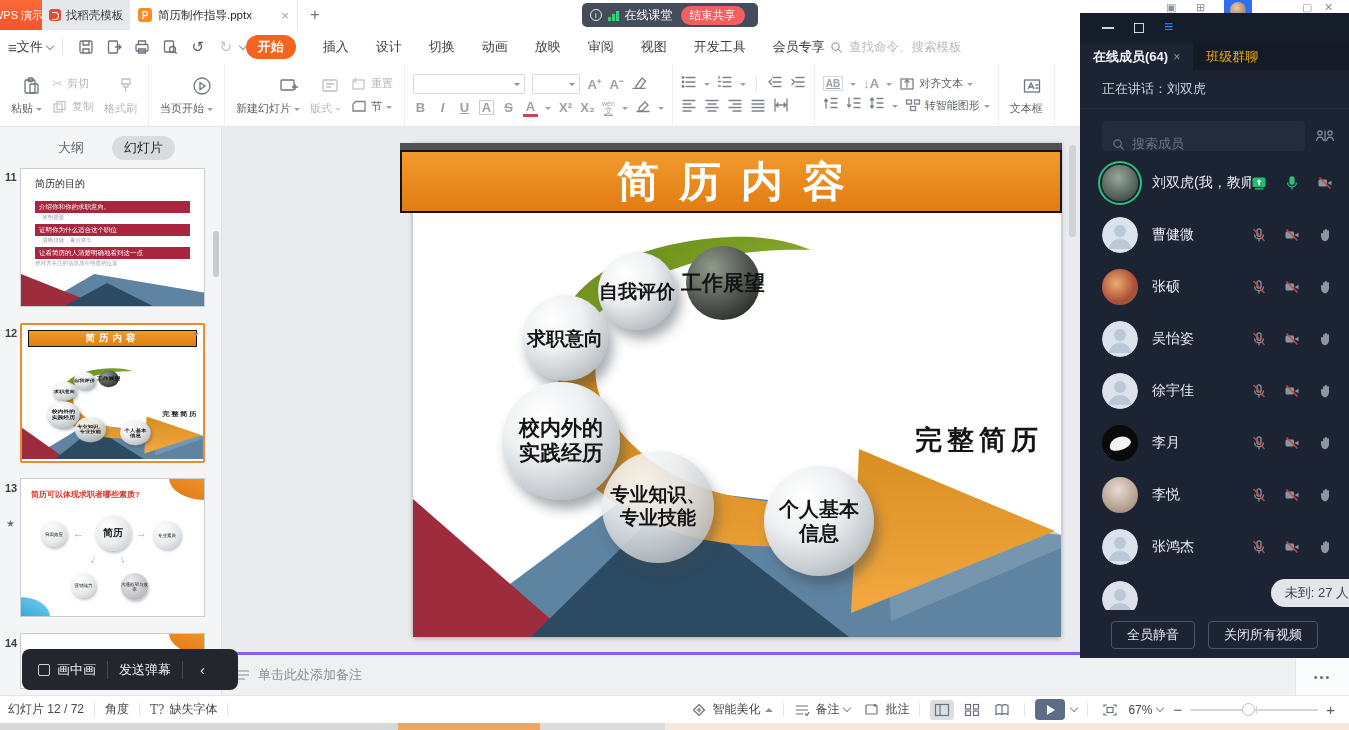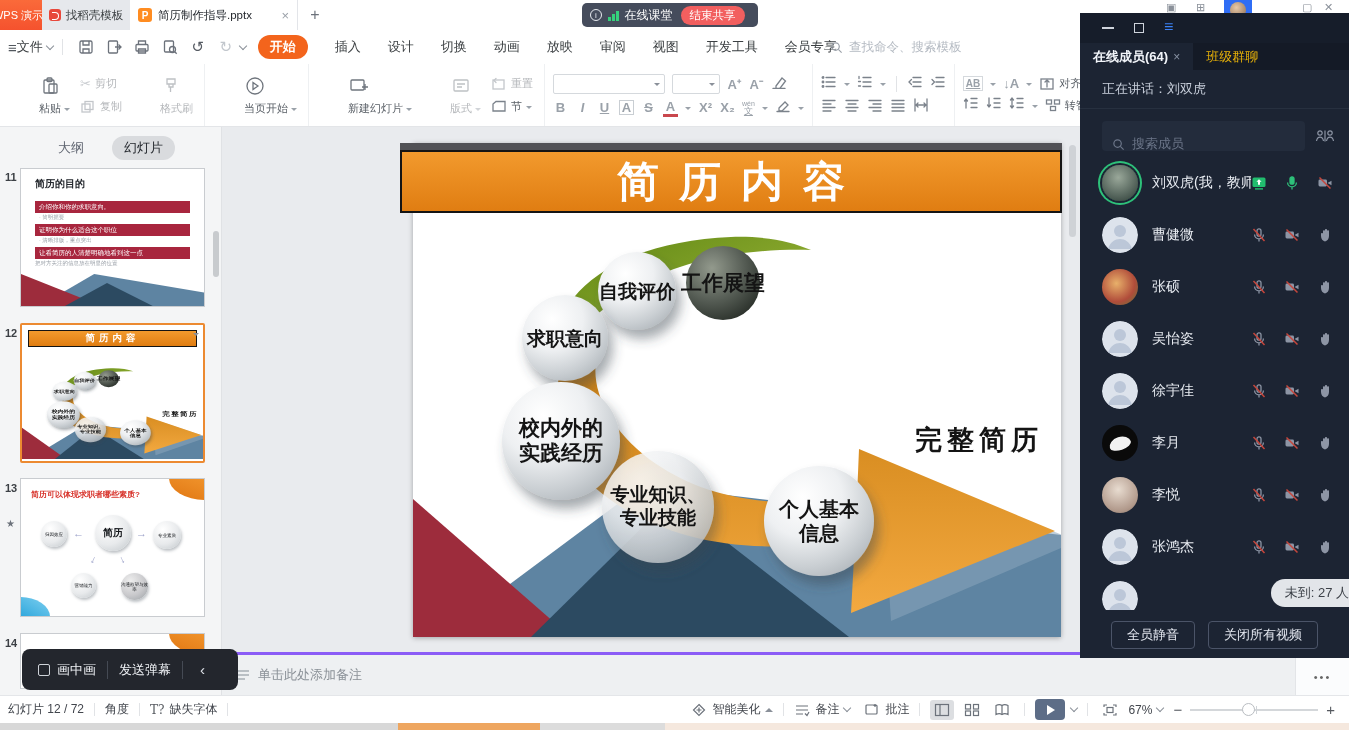--- a/index.html
+++ b/index.html
@@ -27,30 +27,30 @@
   
   .menubar{position:absolute;left:0;top:30px;width:1080px;height:34px;background:#fff;display:flex;align-items:center;font-size:13px;color:#3c4043;}
   .ham{margin-left:8px;font-size:15px;color:#52575e;}
   .filebtn{margin-left:0;display:flex;align-items:center;gap:4px;}
   .chev{width:6px;height:6px;border-right:1.4px solid #8a9099;border-bottom:1.4px solid #8a9099;transform:rotate(45deg);display:inline-block;margin-top:-3px;}
   .vdiv{width:1px;height:16px;background:#e1e3e6;margin:0 9px;}
   .qic{width:24px;height:22px;display:flex;align-items:center;justify-content:center;margin:0 2px;}
   .qic svg{width:16px;height:16px;fill:none;stroke:#6c727b;stroke-width:1.3;}
   .undo{font-size:15px;color:#565b63;}
   .redo{font-size:15px;color:#c2c7cd;}
-  .menuitems{display:flex;align-items:center;margin-left:12px;gap:27px;}
+  .menuitems{display:flex;align-items:center;margin-left:0;gap:27px;}
   .mpill{background:#f3641c;color:#fff;padding:3px 12px;border-radius:13px;font-weight:bold;}
   .msearch{position:absolute;left:830px;top:6px;width:230px;height:22px;display:flex;align-items:center;gap:6px;}
   .msearch input{border:none;outline:none;font-size:12.5px;color:#6c727b;width:170px;background:transparent;}
   .msearch input::placeholder{color:#b4bac2;}
 
   
   .ribbon{position:absolute;left:0;top:64px;width:1080px;height:63px;background:#fff;border-bottom:1px solid #e3e5e8;display:flex;overflow:hidden;}
   .rgroup{display:flex;align-items:center;border-right:1px solid #eef0f2;padding:0 6px;flex:none;}
-  .bigbtn{display:flex;flex-direction:column;align-items:flex-start;justify-content:center;gap:4px;padding:0 5px;margin-left:28px;}
+  .bigbtn{display:flex;flex-direction:column;align-items:flex-end;justify-content:center;gap:4px;padding:0 5px;}
   .blab{font-size:11px;color:#595f66;display:flex;align-items:center;gap:3px;white-space:nowrap;}
   .scol{display:flex;flex-direction:column;justify-content:center;gap:8px;padding:0 5px;}
   .srow{display:flex;align-items:center;gap:4px;font-size:11px;color:#595f66;white-space:nowrap;}
   .dis{opacity:.45;}
   .gi{width:16px;height:14px;}
   .gi *{stroke:#7b828b;fill:none;stroke-width:1.3;stroke-linecap:round;}
   .rico{width:22px;height:22px;display:flex;align-items:center;justify-content:center;}
   .rico svg{width:20px;height:20px;}
   .rico svg *{stroke:#6f757d;fill:none;stroke-width:1.3;}
   .cutg{font-size:13px;color:#8a9099;}
@@ -70,21 +70,21 @@
   .sidebar{position:absolute;left:0;top:127px;width:222px;height:568px;background:#f4f5f6;border-right:1px solid #e0e2e5;}
   .sbtabs{display:flex;justify-content:center;gap:16px;padding-top:9px;}
   .sbtab{font-size:13px;color:#5f6570;padding:3px 12px;border-radius:13px;}
   .sbtab.active{background:#d9dbde;color:#24282e;}
   .tnum{position:absolute;left:5px;font-size:11px;font-weight:bold;color:#3c4045;}
   .tstar{position:absolute;left:6px;font-size:10px;color:#6c727b;}
   .thumb{position:absolute;left:20px;width:185px;background:#fff;border:1px solid #c9ccd0;overflow:hidden;}
   .thumb.sel{border:2px solid #ec8a31;}
   .sbscroll{position:absolute;right:2px;top:104px;width:6px;height:46px;background:#c8cbce;border-radius:3px;}
   
-  .t11title{font-size:10px;font-weight:bold;color:#23272d;margin:8px 0 10px 14px;font-family:"DejaVu Serif",serif;}
+  .t11title{font-size:10px;font-weight:normal;color:#23272d;margin:8px 0 10px 14px;font-family:"DejaVu Serif",serif;}
   .t11bar{background:#a8263e;color:#fff;font-size:6.5px;padding:1.5px 4px;margin:3px 14px 0;white-space:nowrap;overflow:hidden;}
   .t11note{font-size:5.5px;color:#9aa0a8;margin:1px 18px 0;white-space:nowrap;overflow:hidden;}
   .t11foot{position:absolute;left:0;right:0;bottom:0;height:32px;}
   .t11foot i{position:absolute;inset:0;display:block;}
   
   .t13title{font-size:8px;font-weight:bold;color:#d8342c;margin:10px 0 0 10px;white-space:nowrap;}
   .mcir{position:absolute;border-radius:50%;background:radial-gradient(circle at 35% 30%,#fff,#e8eaec 55%,#bfc5c9);box-shadow:1px 2px 3px rgba(90,100,110,.4);display:flex;align-items:center;justify-content:center;text-align:center;color:#15181c;}
   .t13arrow{position:absolute;color:#9aa0c8;font-size:11px;font-weight:bold;}
   .cornerTR{position:absolute;right:-1px;top:-1px;width:36px;height:22px;background:linear-gradient(200deg,#f0932b,#e07612);border-bottom-left-radius:100%;}
   .cornerBL{position:absolute;left:-1px;bottom:-1px;width:30px;height:20px;background:linear-gradient(30deg,#2fa7dc,#7fd0f0);border-top-right-radius:100%;}

